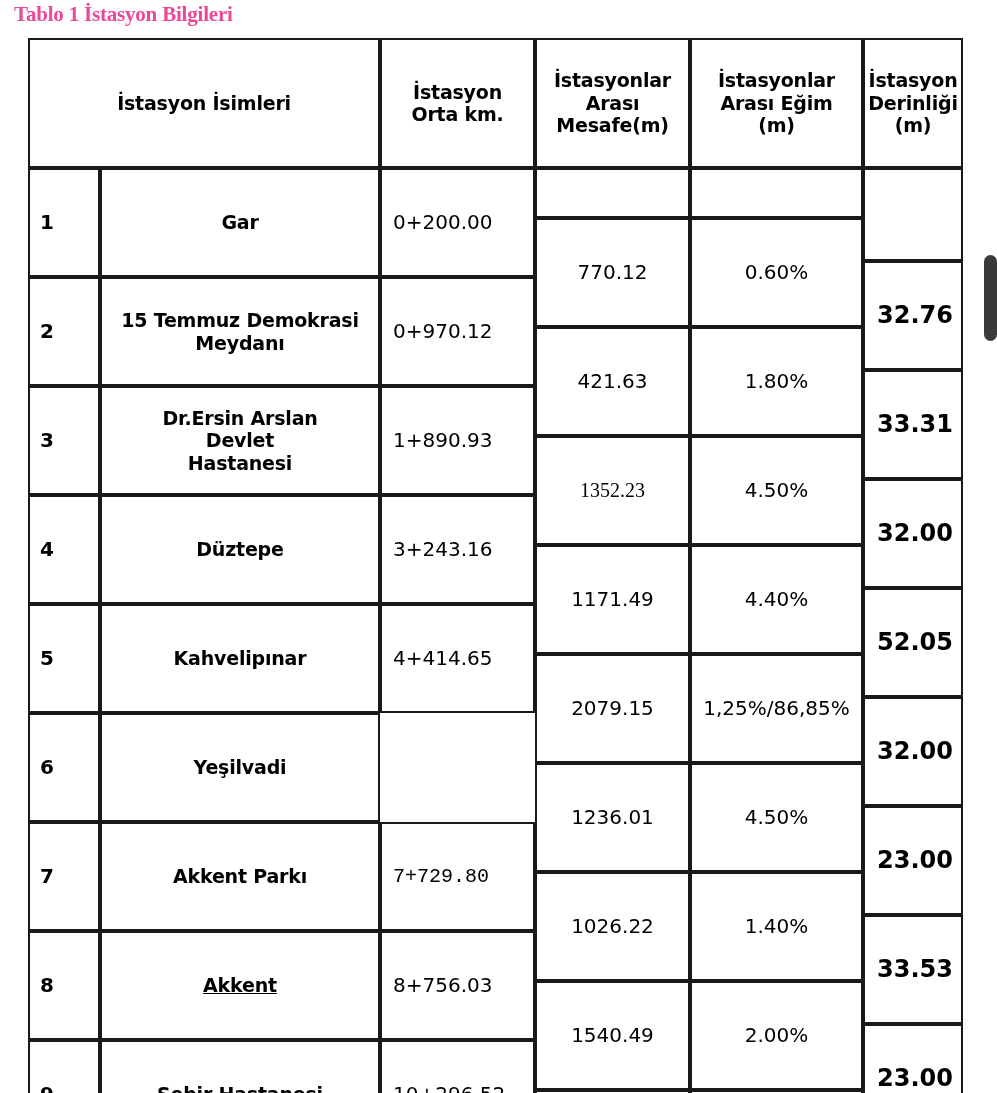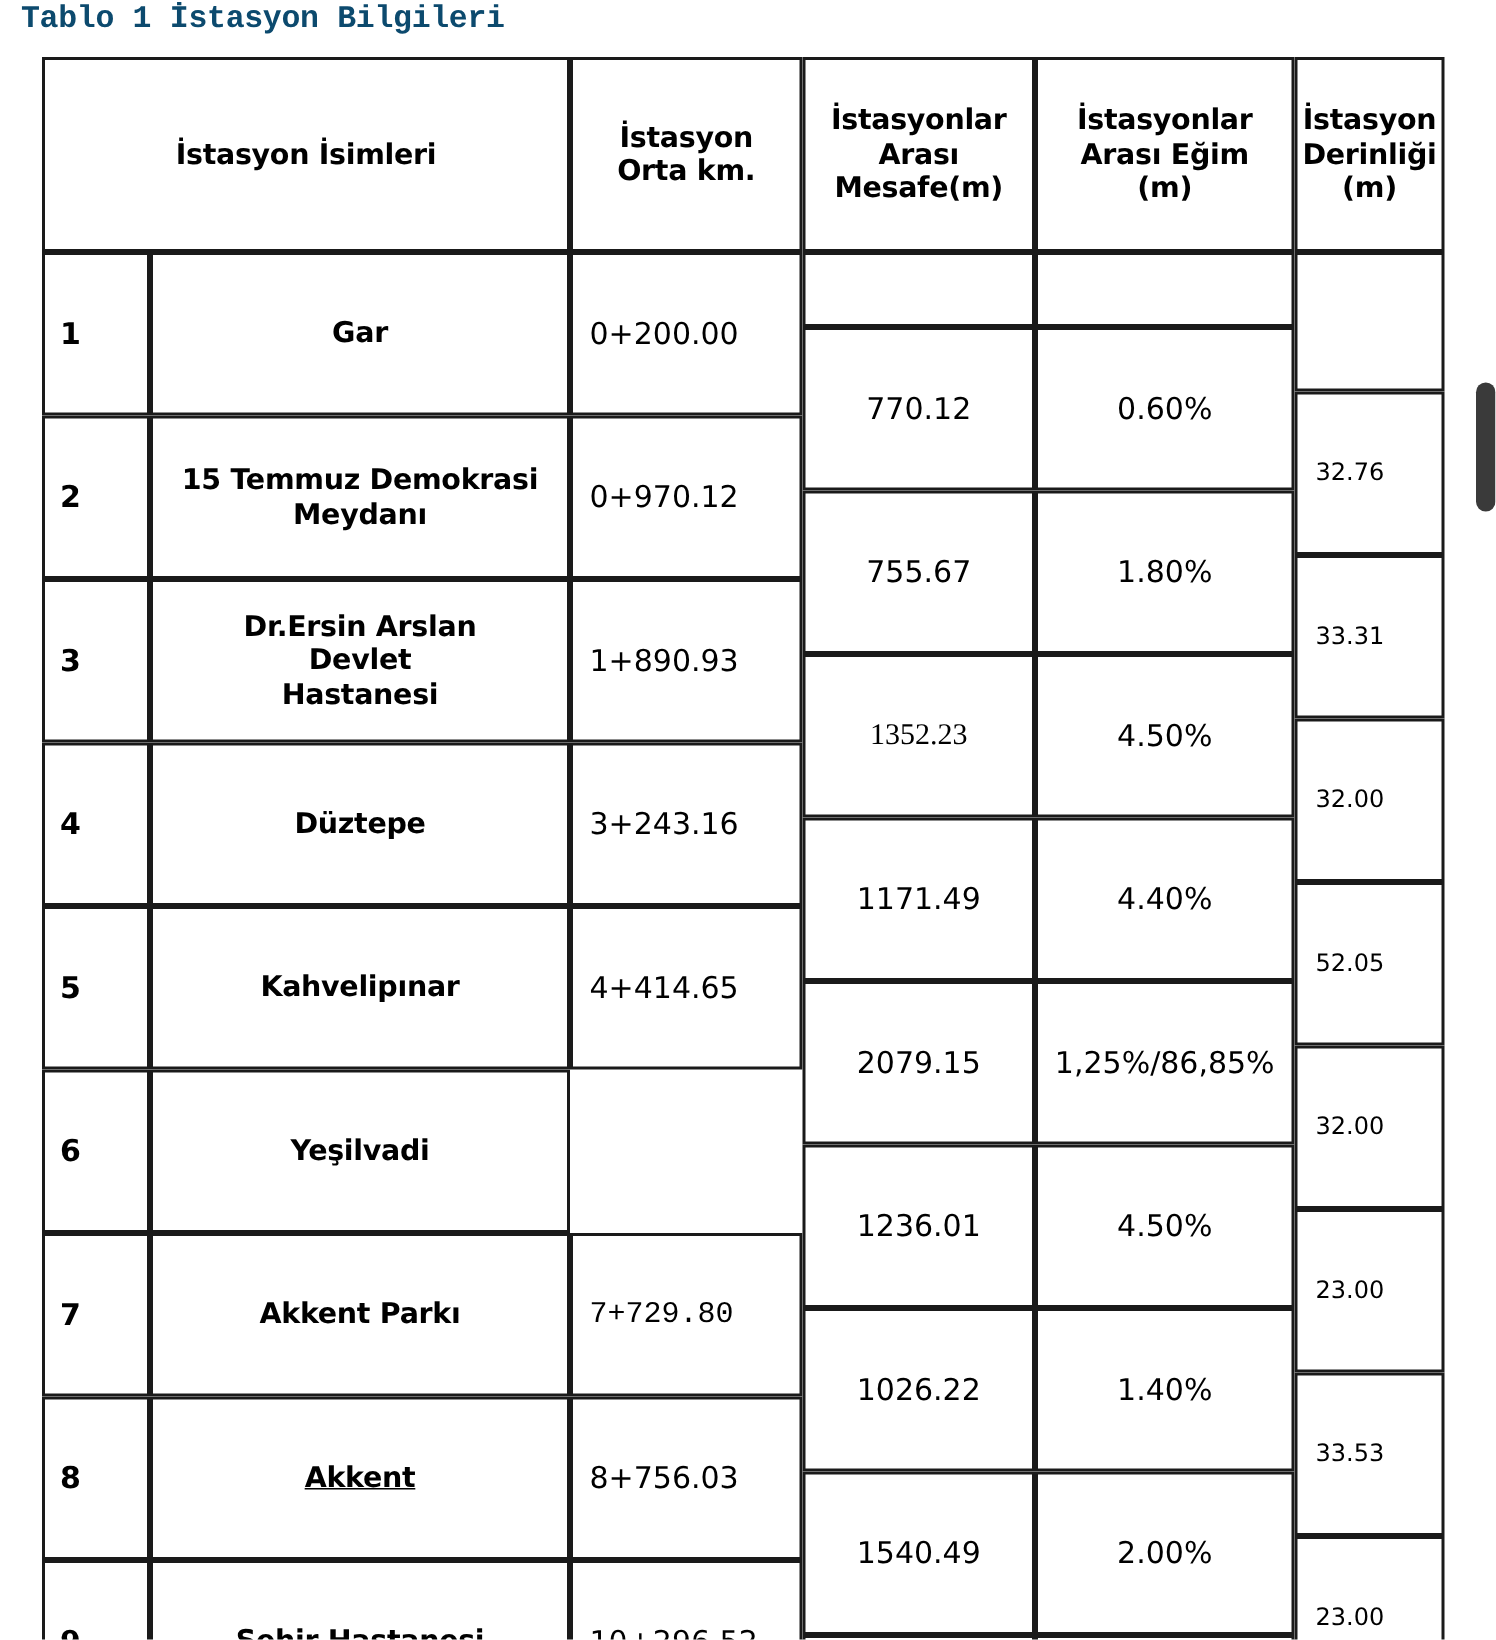--- a/index.html
+++ b/index.html
@@ -21,24 +21,24 @@
     width: 997px;
     height: 1093px;
     overflow: hidden;
   }
 
   
   .caption {
     position: absolute;
     left: 14px;
     top: 2px;
-    font-family: Liberation Mono, monospace;
+    font-family: Liberation Serif, serif;
     font-size: 21px;
     font-weight: bold;
-    color: #0c4a6e;
+    color: #ec4899;
     letter-spacing: -0.2px;
     white-space: nowrap;
   }
 
   
   #table-frame {
     position: absolute;
     left: 28px;
     top: 38px;
     width: 935px;
@@ -93,22 +93,22 @@
   }
 
   .cell.slope {
     font-weight: normal;
     font-size: 20px;
   }
 
   .cell.depth {
     justify-content: flex-start;
     padding-left: 12px;
-    font-weight: normal;
-    font-size: 16px;
+    font-weight: bold;
+    font-size: 24px;
   }
 
   .cell.blank { }
 
   
   #scroll-thumb {
     position: absolute;
     right: 0px;
     top: 255px;
     width: 13px;
@@ -220,21 +220,21 @@
       </div>
       <div class="cell dist blank" style="left: 507px; top: 130px; width: 155px; height: 50px;"></div>
       <div class="cell slope blank" style="left: 662px; top: 130px; width: 173px; height: 50px;"></div>
       <div class="cell dist" style="left: 507px; top: 180px; width: 155px; height: 109px;">
         <span>770.12</span>
       </div>
       <div class="cell slope" style="left: 662px; top: 180px; width: 173px; height: 109px;">
         <span>0.60%</span>
       </div>
       <div class="cell dist" style="left: 507px; top: 289px; width: 155px; height: 109px;">
-        <span>755.67</span>
+        <span>421.63</span>
       </div>
       <div class="cell slope" style="left: 662px; top: 289px; width: 173px; height: 109px;">
         <span>1.80%</span>
       </div>
       <div class="cell dist" style="left: 507px; top: 398px; width: 155px; height: 109px; font-family: Liberation Serif, serif;">
         <span>1352.23</span>
       </div>
       <div class="cell slope" style="left: 662px; top: 398px; width: 173px; height: 109px;">
         <span>4.50%</span>
       </div>

